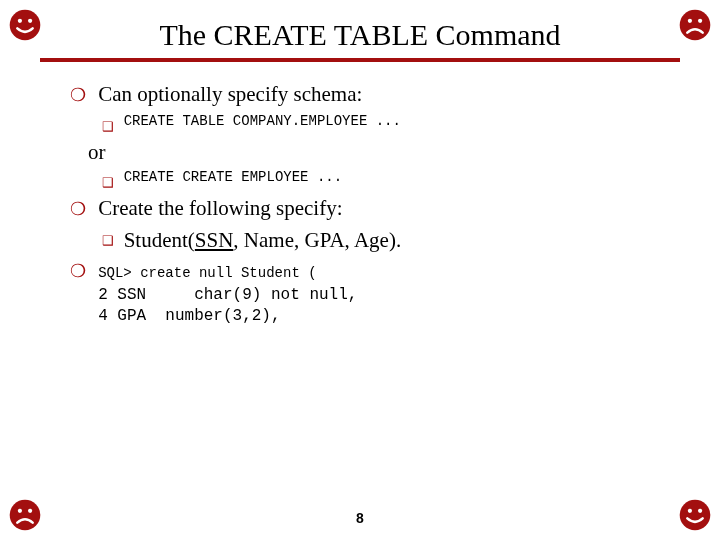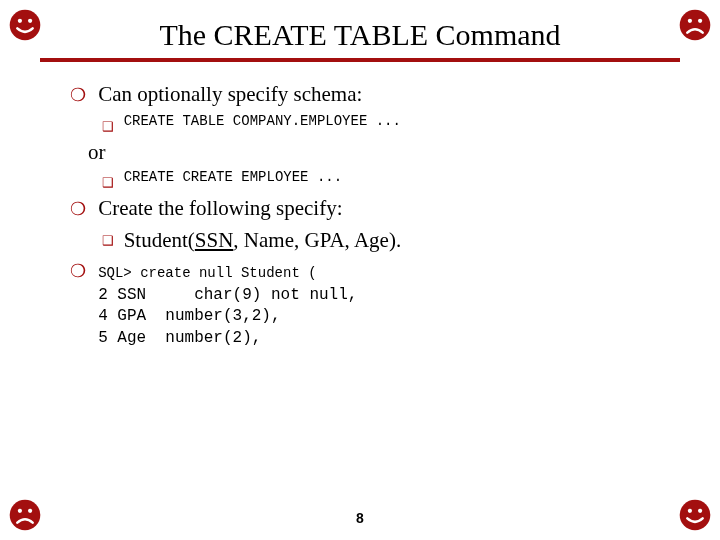--- a/index.html
+++ b/index.html
@@ -166,21 +166,20 @@
     <div class="b2">
       <span class="bullet">❑</span>
       <span class="text"><span>Student(</span><span class="underline">SSN</span><span>, Name, GPA, Age).</span></span>
     </div>
 
     <div class="b1">
       <span class="bullet">❍</span>
       <span class="text"><span class="code">SQL&gt;</span><span class="code"> create null Student (</span>
 <div class="sql-block">2 SSN     char(9) not null,</div>
 <div class="sql-block">4 GPA  number(3,2),</div>
-<div class="sql-block">5 Age  number(2),</div>
 </span>
     </div>
 
   </div>
 
   <div class="page-number">8</div>
 
 </div>
 
 </body></html>

